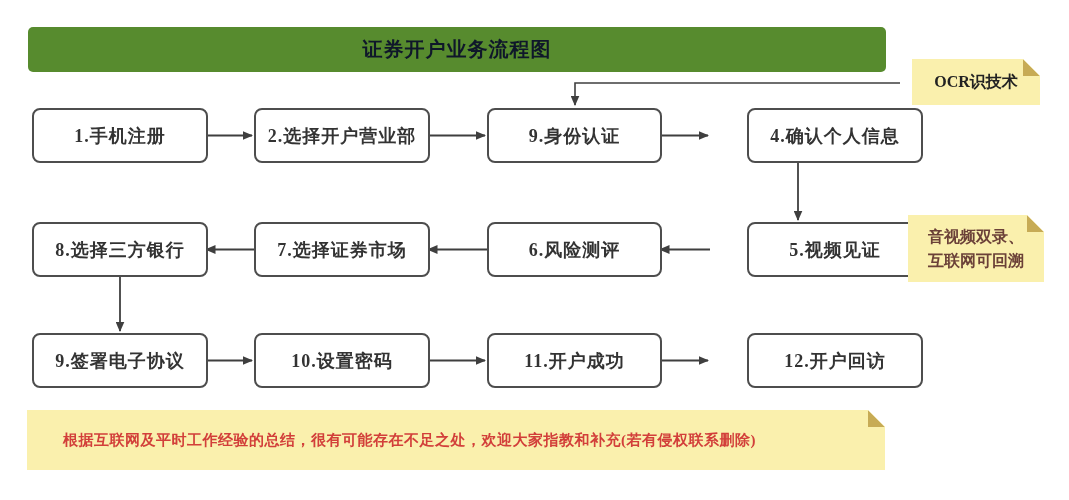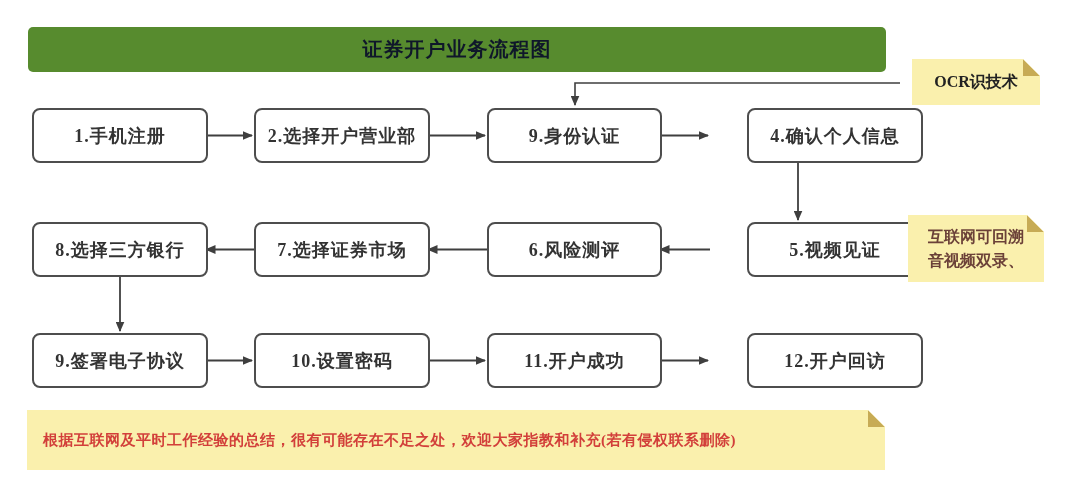--- a/index.html
+++ b/index.html
@@ -40,21 +40,21 @@
   }
   .note-ocr{left:900px;top:59px;width:128px;height:46px;
     display:flex;align-items:center;justify-content:center;margin-left:12px;}
   .note-ocr .note-text{font-size:16px;font-weight:bold;color:#222222;}
   .note-av{left:908px;top:215px;width:136px;height:67px;
     display:flex;flex-direction:column;align-items:center;justify-content:center;}
   .note-av .note-text{font-size:16px;font-weight:bold;color:#6b4138;line-height:1.45;}
   .note-disclaimer{left:27px;top:410px;width:858px;height:60px;
     display:flex;align-items:center;}
   .note-disclaimer .note-text{
-    font-size:15px;font-weight:bold;color:#d23f3a;padding-left:16px;letter-spacing:0.5px;
+    font-size:15px;font-weight:bold;color:#d23f3a;padding-left:16px;letter-spacing:0.5px;margin-left:20px;
   }
   
   #connectors{position:absolute;left:0;top:0;width:1069px;height:500px;pointer-events:none;}
 </style>
 </head>
 <body>
 
 <div id="canvas">
 
   <svg id="connectors" viewBox="0 0 1069 500">
@@ -104,22 +104,22 @@
   <div class="step r3 c3">11.开户成功</div>
   <div class="step r3 c4">12.开户回访</div>
 
   <div class="note note-ocr">
     <span class="fold"></span>
     <span class="note-text">OCR识技术</span>
   </div>
 
   <div class="note note-av">
     <span class="fold"></span>
+    <span class="note-text">音视频双录、</span>
     <span class="note-text">互联网可回溯</span>
-    <span class="note-text">音视频双录、</span>
   </div>
 
   <div class="note note-disclaimer">
     <span class="fold"></span>
     <span class="note-text">根据互联网及平时工作经验的总结，很有可能存在不足之处，欢迎大家指教和补充(若有侵权联系删除)</span>
   </div>
 
 </div>
 
 </body></html>

